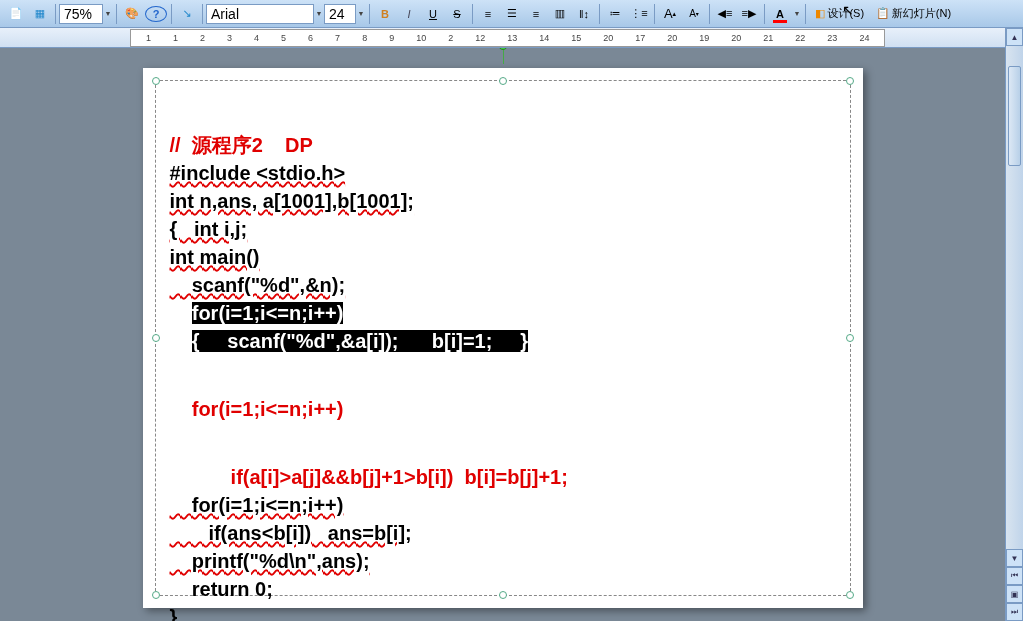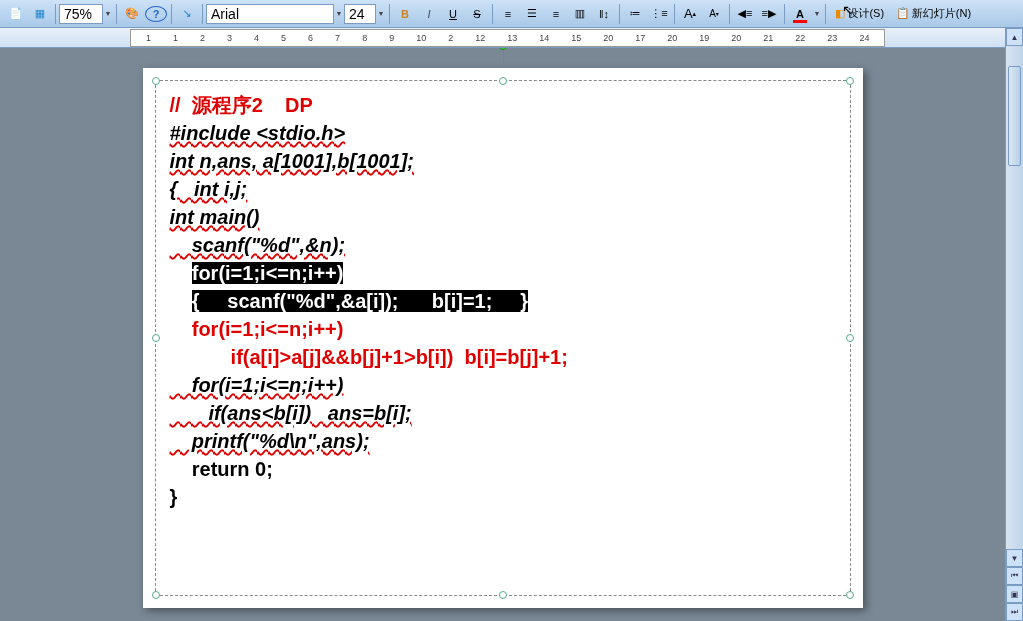--- a/index.html
+++ b/index.html
@@ -34,43 +34,43 @@
 .handle { position: absolute; width: 8px; height: 8px; background: #fff; border: 1px solid #5a8; border-radius: 50%; }
 .h-tl { top: -4px; left: -4px; } .h-tr { top: -4px; right: -4px; }
 .h-bl { bottom: -4px; left: -4px; } .h-br { bottom: -4px; right: -4px; }
 .h-ml { top: 50%; left: -4px; margin-top:-4px; } .h-mr { top: 50%; right: -4px; margin-top:-4px; }
 .h-tm { top: -4px; left: 50%; margin-left:-4px; } .h-bm { bottom: -4px; left: 50%; margin-left:-4px; }
 .rot-handle { position:absolute; top: -28px; left: 50%; margin-left:-5px; width:10px; height:10px; background:#4c4; border:1px solid #282; border-radius:50%; }
 .rot-line { position:absolute; top:-18px; left:50%; width:1px; height:14px; background:#4a4; }
 
 .code { font-family: Arial, sans-serif; font-size: 20px; line-height: 1.4; font-weight: bold; }
 .code div { white-space: pre; }
-.red { color: #e00000; }
+.red { color: #e00000; margin-top: 40px; }
 .black { color: #000; }
 .hl { background: #000; color: #fff; }
-.wavy { text-decoration: underline; text-decoration-style: wavy; text-decoration-color: #e00000; font-style: italic; }
+.wavy { text-decoration: underline; text-decoration-style: wavy; text-decoration-color: #e00000; }
 
 .cursor-arrow { position: absolute; top: 2px; left: 842px; font-size: 14px; color: #000; pointer-events: none; z-index: 100; }
 </style>
 </head>
 <body>
 
 <div class="toolbar">
   <span class="tb-btn">📄</span>
   <span class="tb-btn" style="color:#28c;">▦</span>
   <span class="tb-sep"></span>
   <input class="tb-input" style="width: 44px;" value="75%">
   <span class="tb-dropdown">▼</span>
   <span class="tb-sep"></span>
   <span class="tb-btn">🎨</span>
   <span class="tb-btn" style="color:#26c;border-radius:50%;border:1px solid #26c;width:16px;height:16px;font-weight:bold;">?</span>
   <span class="tb-sep"></span>
   <span class="tb-btn" style="color:#28c;">↘</span>
   <span class="tb-sep"></span>
-  <input class="tb-input" style="width: 128px;" value="Arial">
+  <input class="tb-input" style="width: 108px;" value="Arial">
   <span class="tb-dropdown">▼</span>
   <input class="tb-input" style="width: 32px;" value="24">
   <span class="tb-dropdown">▼</span>
   <span class="tb-sep"></span>
   <span class="tb-btn bold">B</span>
   <span class="tb-btn italic">I</span>
   <span class="tb-btn underline">U</span>
   <span class="tb-btn strike">S</span>
   <span class="tb-sep"></span>
   <span class="tb-btn">≡</span>

